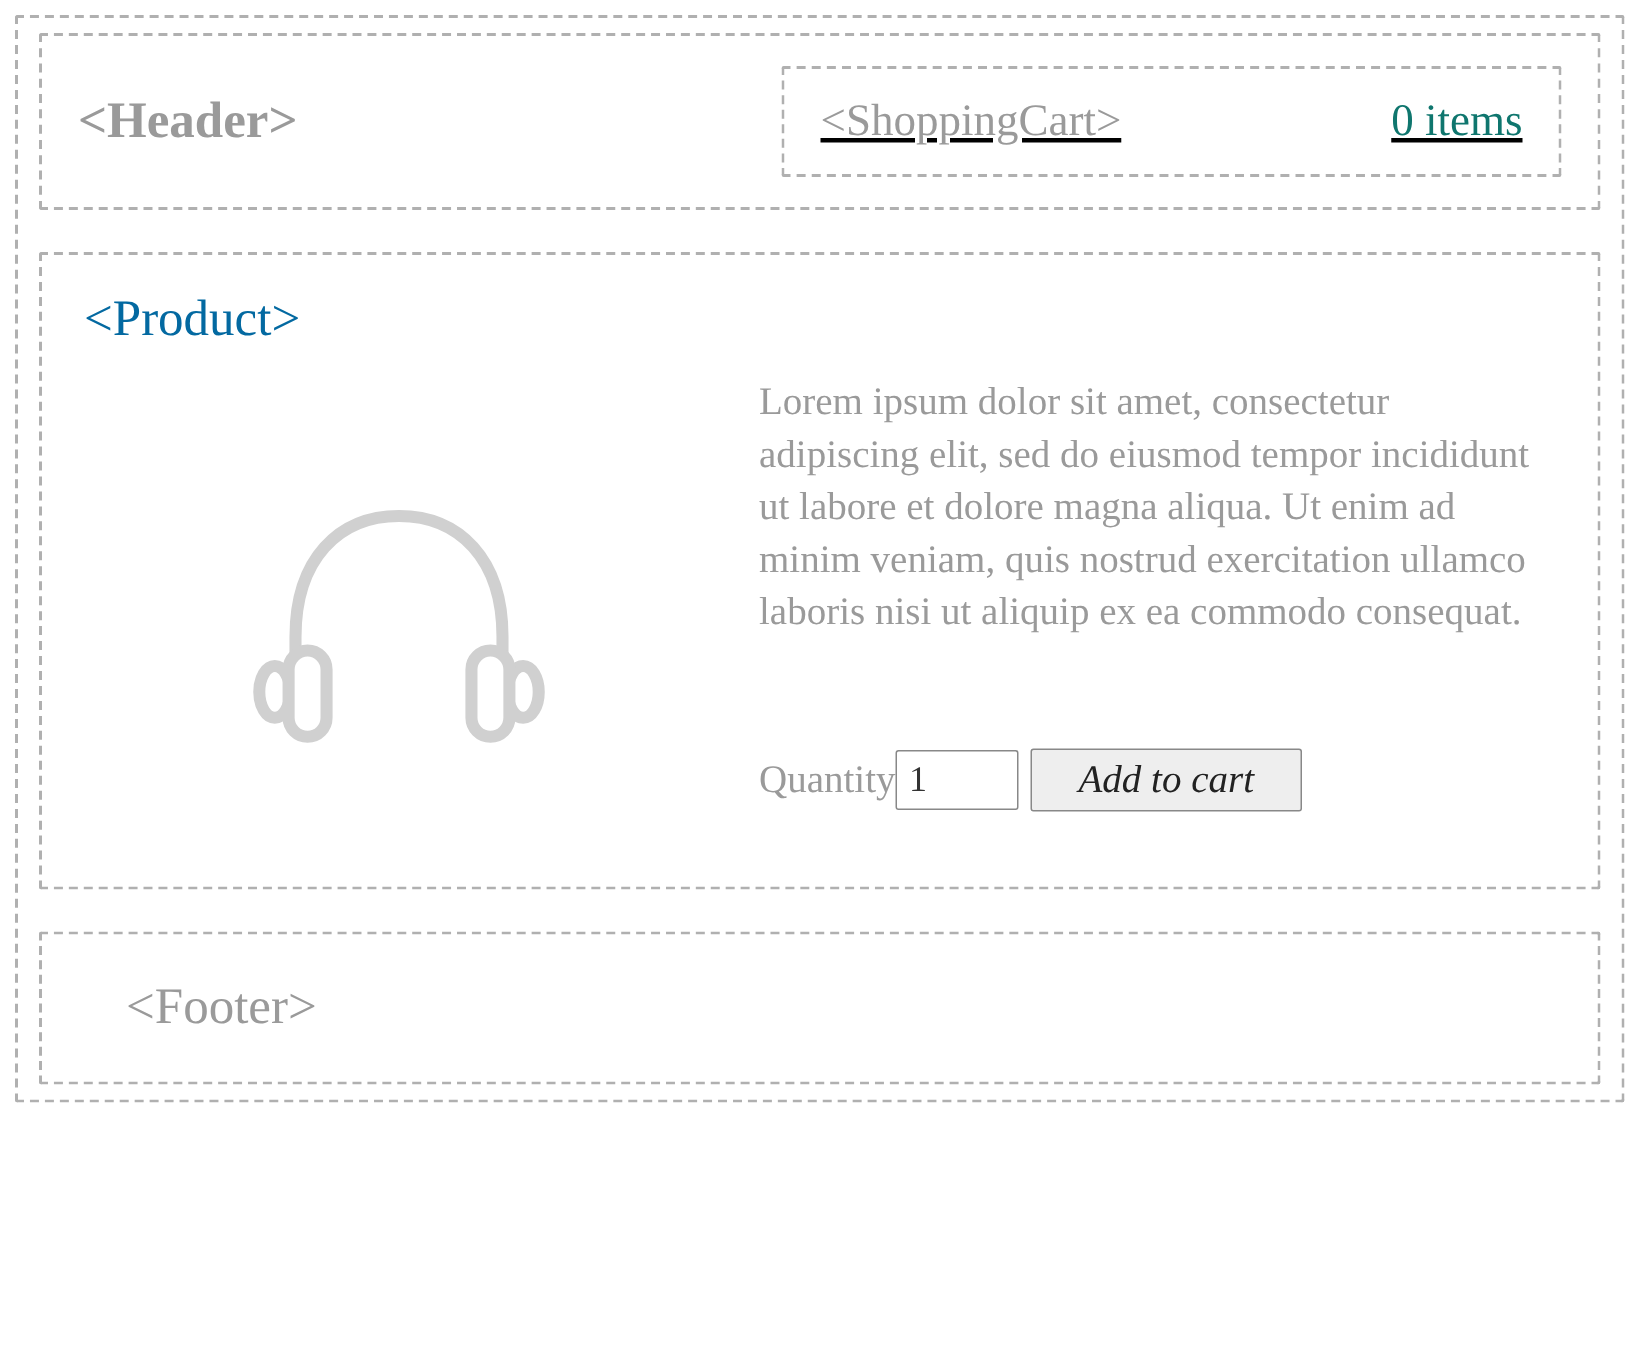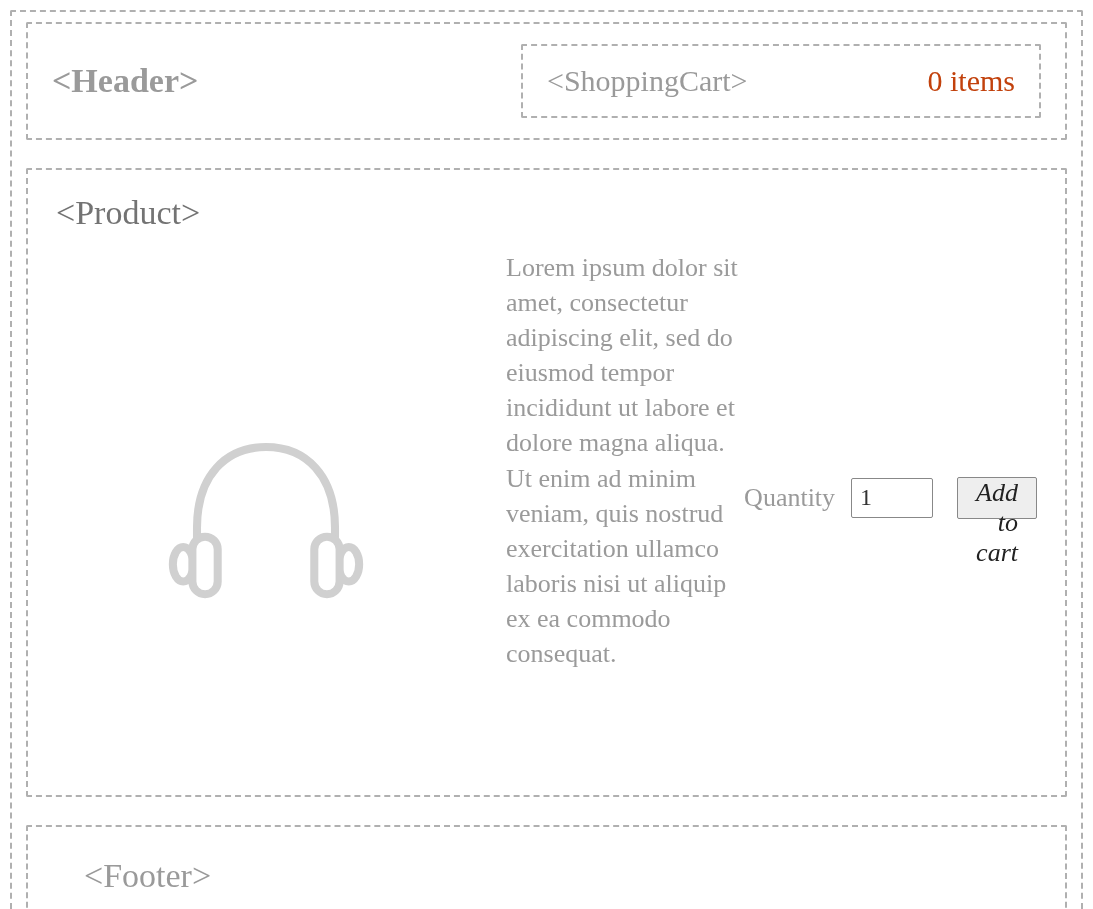--- a/index.html
+++ b/index.html
@@ -31,86 +31,87 @@
       font-size: 34px;
       color: #9a9a9a;
       font-weight: 700;
     }
     .cart-box {
       padding: 18px 24px;
       display: flex;
       align-items: flex-end;
       justify-content: space-between;
       width: 520px;
+      text-decoration: underline;
     }
     .cart-label {
       font-size: 30px;
       color: #9a9a9a;
     }
     .cart-count {
       font-size: 30px;
-      color: #c2410c;
+      color: #0f766e;
     }
     .product-box {
       padding: 24px 28px 50px 28px;
       margin-bottom: 28px;
     }
     .product-title {
       font-size: 34px;
-      color: #737373;
+      color: #0369a1;
       margin-bottom: 18px;
     }
     .product-body {
       display: flex;
       gap: 30px;
     }
     .product-image-col {
       width: 420px;
       display: flex;
       align-items: center;
       justify-content: center;
       padding-top: 40px;
     }
     .product-image-col svg {
       width: 230px;
       height: 230px;
     }
     .product-info-col {
       flex: 1;
       display: flex;
+      flex-direction: column;
     }
     .product-desc {
       font-size: 26px;
       line-height: 1.35;
       color: #9a9a9a;
       margin-bottom: 74px;
     }
     .product-actions {
       display: flex;
       align-items: center;
-      gap: 16px;
     }
     .qty-label {
       font-size: 26px;
       color: #9a9a9a;
     }
     .qty-input {
       width: 82px;
       height: 40px;
       border: 1.5px solid #888;
       border-radius: 2px;
       font-family: inherit;
       font-size: 24px;
       color: #333;
       padding: 2px 8px;
       background: #fff;
     }
     .add-btn {
       height: 42px;
-      padding: 0 18px;
+      padding: 0 31px;
       background: #eeeeee;
       border: 1.5px solid #888;
       border-radius: 2px;
       font-family: inherit;
       font-size: 26px;
       font-style: italic;
       color: #222;
       cursor: pointer;
       margin-left: 8px;
       text-align: right;

